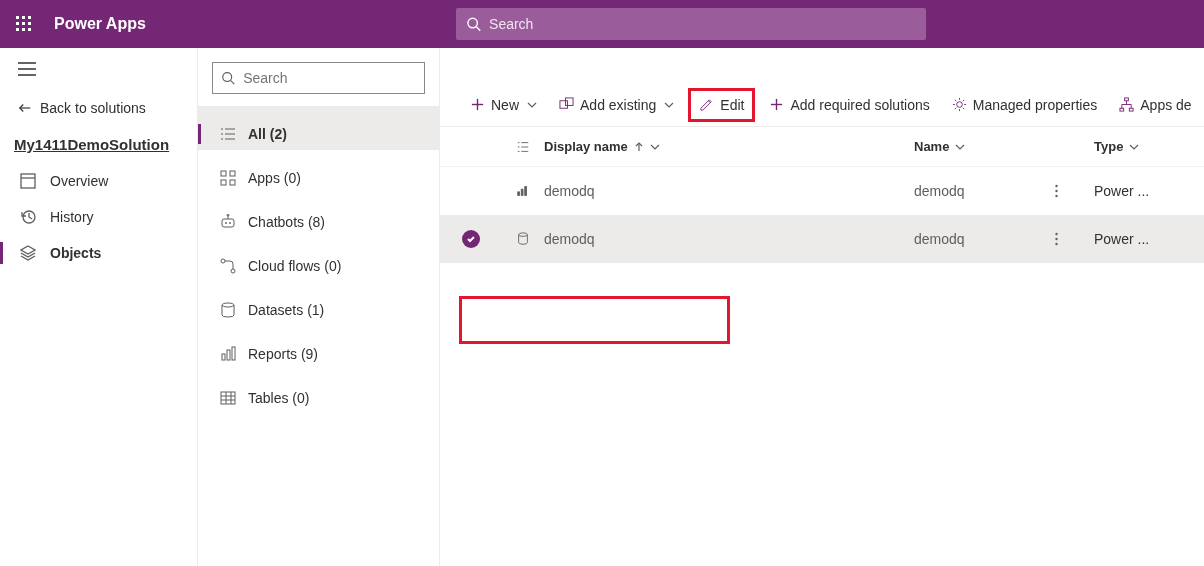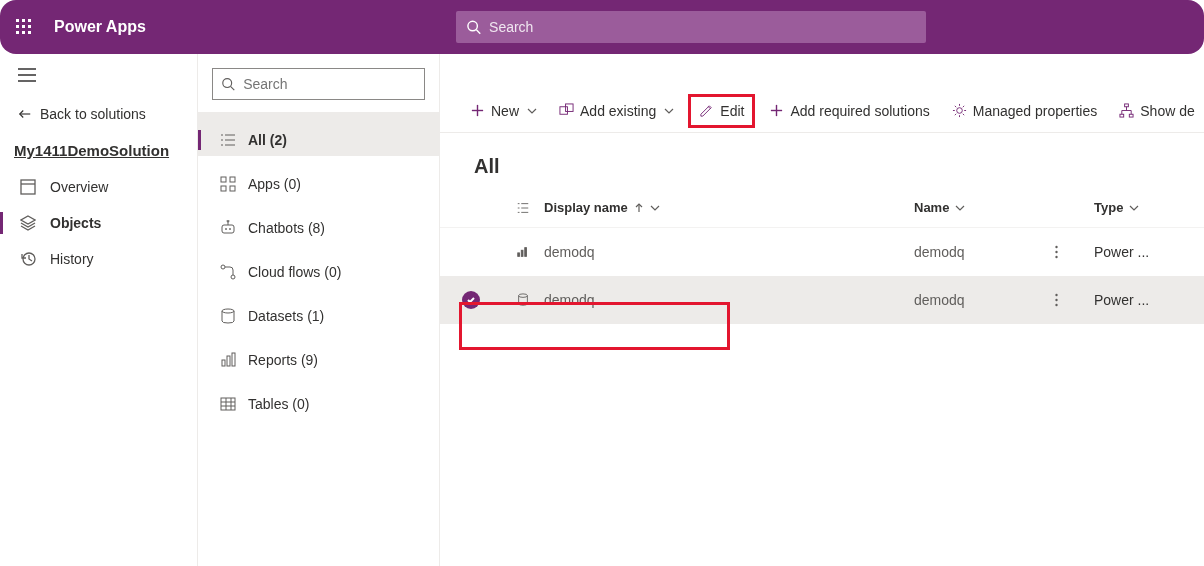--- a/index.html
+++ b/index.html
@@ -1,19 +1,19 @@
 <!DOCTYPE html>
 <html><head>
 <meta charset="utf-8">
 <style>
   * { box-sizing: border-box; margin: 0; padding: 0; font-family: "Segoe UI", Arial, sans-serif; }
   body { width: 1204px; height: 566px; overflow: hidden; background: #fff; color: #323130; }
 
   
-  .header { background: #742774; height: 54px; display: flex; align-items: center; color: #fff; border-radius: 16px; }
+  .header { background: #742774; height: 48px; display: flex; align-items: center; color: #fff; }
   .waffle { width: 48px; display:flex; align-items:center; justify-content:center; }
   .waffle svg { width:16px; height:16px; fill:#fff; }
   .app-title { font-weight:600; font-size:16px; margin-right:40px; padding-left:6px;}
   .search-wrap { flex:0 0 470px; margin-left:auto; margin-right:auto; display:flex; align-items:center; background:#9b5c9b; height:32px; border-radius:2px; padding:0 10px; }
   .search-wrap svg { width:16px; height:16px; stroke:#fff; fill:none; }
   .search-wrap input { background:transparent; border:none; color:#fff; margin-left:8px; width:100%; outline:none; font-size:14px;}
   .search-wrap input::placeholder{ color:#f0e6f0; }
   .header-spacer{ flex:1; }
 
   
@@ -122,35 +122,35 @@
     </div>
     <div class="sln-name">My1411DemoSolution</div>
 
     <div class="nav-item">
       <svg class="nav-ico" viewBox="0 0 16 16">
           <rect x="1" y="1" width="14" height="14" stroke-width="1.3"></rect>
           <line x1="1" y1="5" x2="15" y2="5" stroke-width="1.3"></line>
         </svg>
       <span>Overview</span>
     </div>
+    <div class="nav-item">
+      <svg class="nav-ico" viewBox="0 0 16 16">
+          <circle cx="9" cy="8" r="6" stroke-width="1.3"></circle>
+          <polyline points="9,4 9,8 12,10" stroke-width="1.3"></polyline>
+          <polyline points="2,3 2,7 6,7" stroke-width="1.3"></polyline>
+        </svg>
+      <span>History</span>
+    </div>
     <div class="nav-item selected">
       <svg class="nav-ico" viewBox="0 0 16 16">
           <polygon points="8,1 15,5 8,9 1,5" stroke-width="1.3"></polygon>
           <polyline points="1,8 8,12 15,8" stroke-width="1.3"></polyline>
           <polyline points="1,11 8,15 15,11" stroke-width="1.3"></polyline>
         </svg>
       <span>Objects</span>
-    </div>
-    <div class="nav-item">
-      <svg class="nav-ico" viewBox="0 0 16 16">
-          <circle cx="9" cy="8" r="6" stroke-width="1.3"></circle>
-          <polyline points="9,4 9,8 12,10" stroke-width="1.3"></polyline>
-          <polyline points="2,3 2,7 6,7" stroke-width="1.3"></polyline>
-        </svg>
-      <span>History</span>
     </div>
   </div>
 
   <div class="filter">
     <div class="filter-search">
       <svg viewBox="0 0 16 16">
           <circle cx="7" cy="7" r="5" stroke-width="1.3"></circle>
           <line x1="11" y1="11" x2="15" y2="15" stroke-width="1.3"></line>
         </svg>
       <input placeholder="Search" style="">
@@ -267,25 +267,24 @@
       <div class="cmd">
         <svg class="cmd-ico" viewBox="0 0 16 16">
             <rect x="6" y="1" width="4" height="3"></rect>
             <rect x="1" y="12" width="4" height="3"></rect>
             <rect x="11" y="12" width="4" height="3"></rect>
             <line x1="8" y1="4" x2="8" y2="8"></line>
             <line x1="3" y1="12" x2="3" y2="8"></line>
             <line x1="13" y1="12" x2="13" y2="8"></line>
             <line x1="3" y1="8" x2="13" y2="8"></line>
           </svg>
-        <span>Show de</span>
-      </div>
-    </div>
-
-    <div class="list-title">All</div>
+        <span>Apps de</span>
+      </div>
+    </div>
+
 
     <div class="cols">
       <div class="col-check"></div>
       <div class="col-ico">
         <svg viewBox="0 0 16 16">
             <line x1="2" y1="3" x2="4" y2="3"></line>
             <line x1="6" y1="3" x2="14" y2="3"></line>
             <line x1="2" y1="8" x2="4" y2="8"></line>
             <line x1="6" y1="8" x2="14" y2="8"></line>
             <line x1="2" y1="13" x2="4" y2="13"></line>

